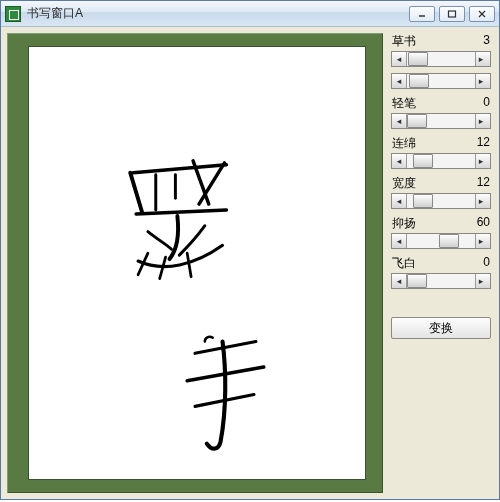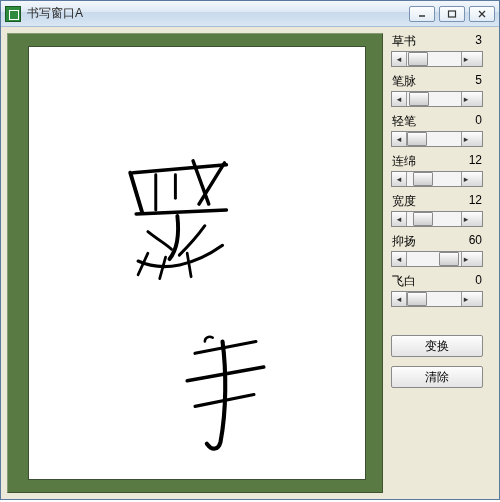--- a/index.html
+++ b/index.html
@@ -74,21 +74,21 @@
     width:100%; height:100%;
     background:#fff;
     box-shadow: 0 0 0 1px #3b5030;
     position:relative;
   }
   .canvas svg {
     position:absolute; left:0; top:0; width:100%; height:100%;
   }
   .right {
     width:112px;
-    padding:6px 16px 6px 4px;
+    padding:6px 8px 6px 4px;
     background:#ece9d8;
   }
   .slider-group { margin-bottom:6px; }
   .slider-head {
     display:flex; justify-content:space-between;
     font-size:12px; color:#000;
     padding:0 1px 1px 1px;
   }
   .hscroll {
     height:16px;
@@ -194,24 +194,20 @@
             </div>
             <div class="hscroll">
               <div class="arrow">◂</div>
               <div class="track">
                 <div class="thumb" style="left: 1.38px;"></div>
               </div>
               <div class="arrow right">▸</div>
             </div>
           </div>
           <div class="slider-group">
-            <div class="slider-head">
-              <span>笔脉</span>
-              <span>5</span>
-            </div>
             <div class="hscroll">
               <div class="arrow">◂</div>
               <div class="track">
                 <div class="thumb" style="left: 2.3px;"></div>
               </div>
               <div class="arrow right">▸</div>
             </div>
           </div>
           <div class="slider-group">
             <div class="slider-head">
@@ -274,17 +270,16 @@
               <div class="arrow">◂</div>
               <div class="track">
                 <div class="thumb" style="left: 0px;"></div>
               </div>
               <div class="arrow right">▸</div>
             </div>
           </div>
         </div>
       <div class="btn-stack">
         <button class="panel-btn">变换</button>
-        <button class="panel-btn">清除</button>
       </div>
     </div>
   </div>
 </div>
 
 </body></html>

